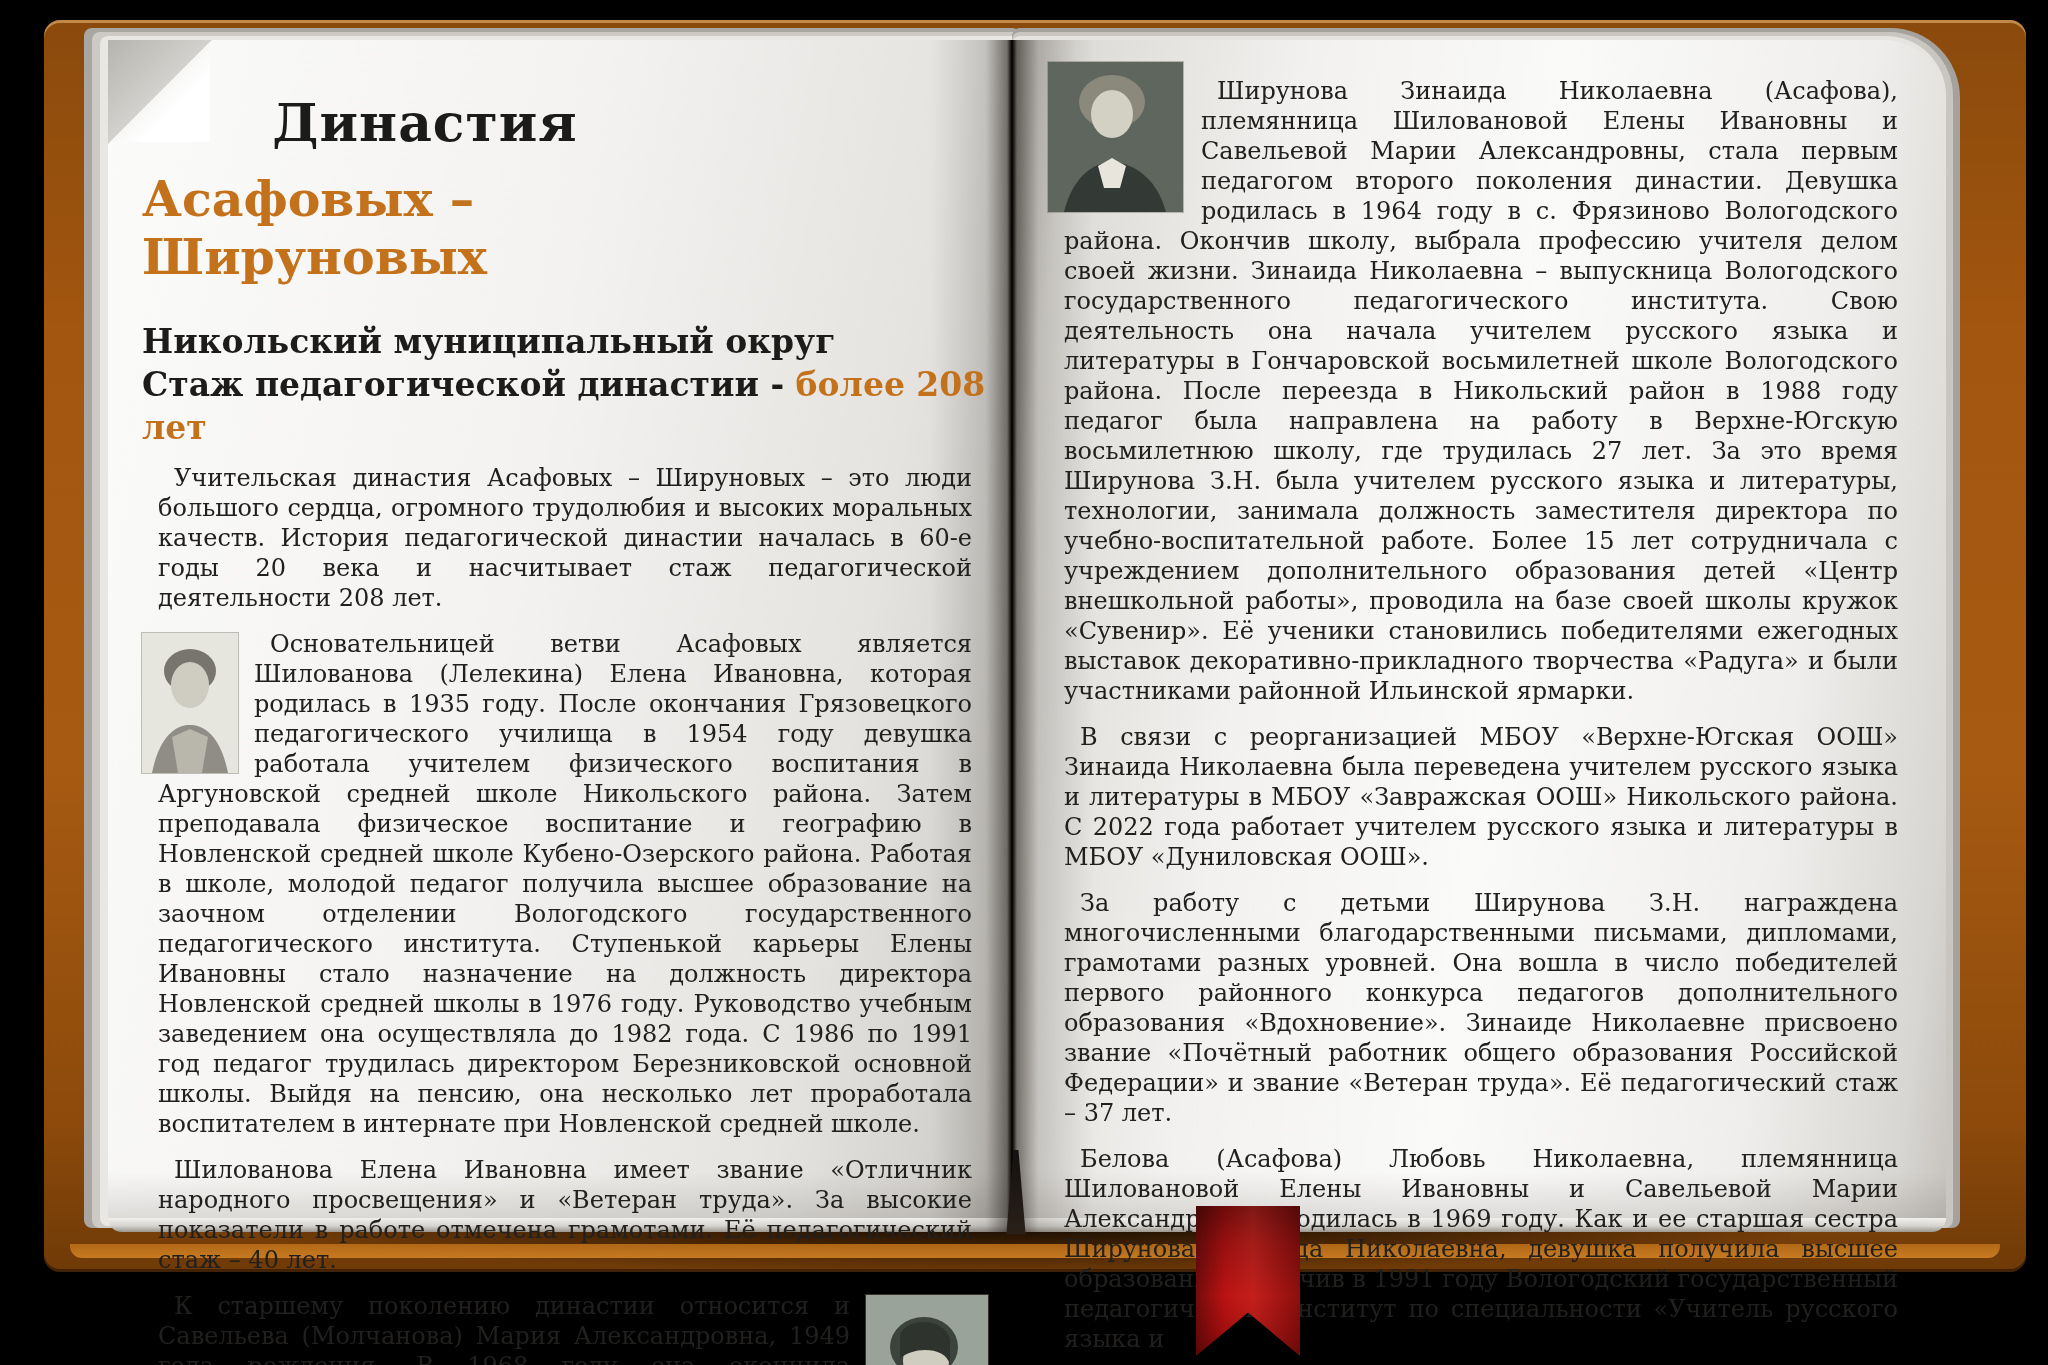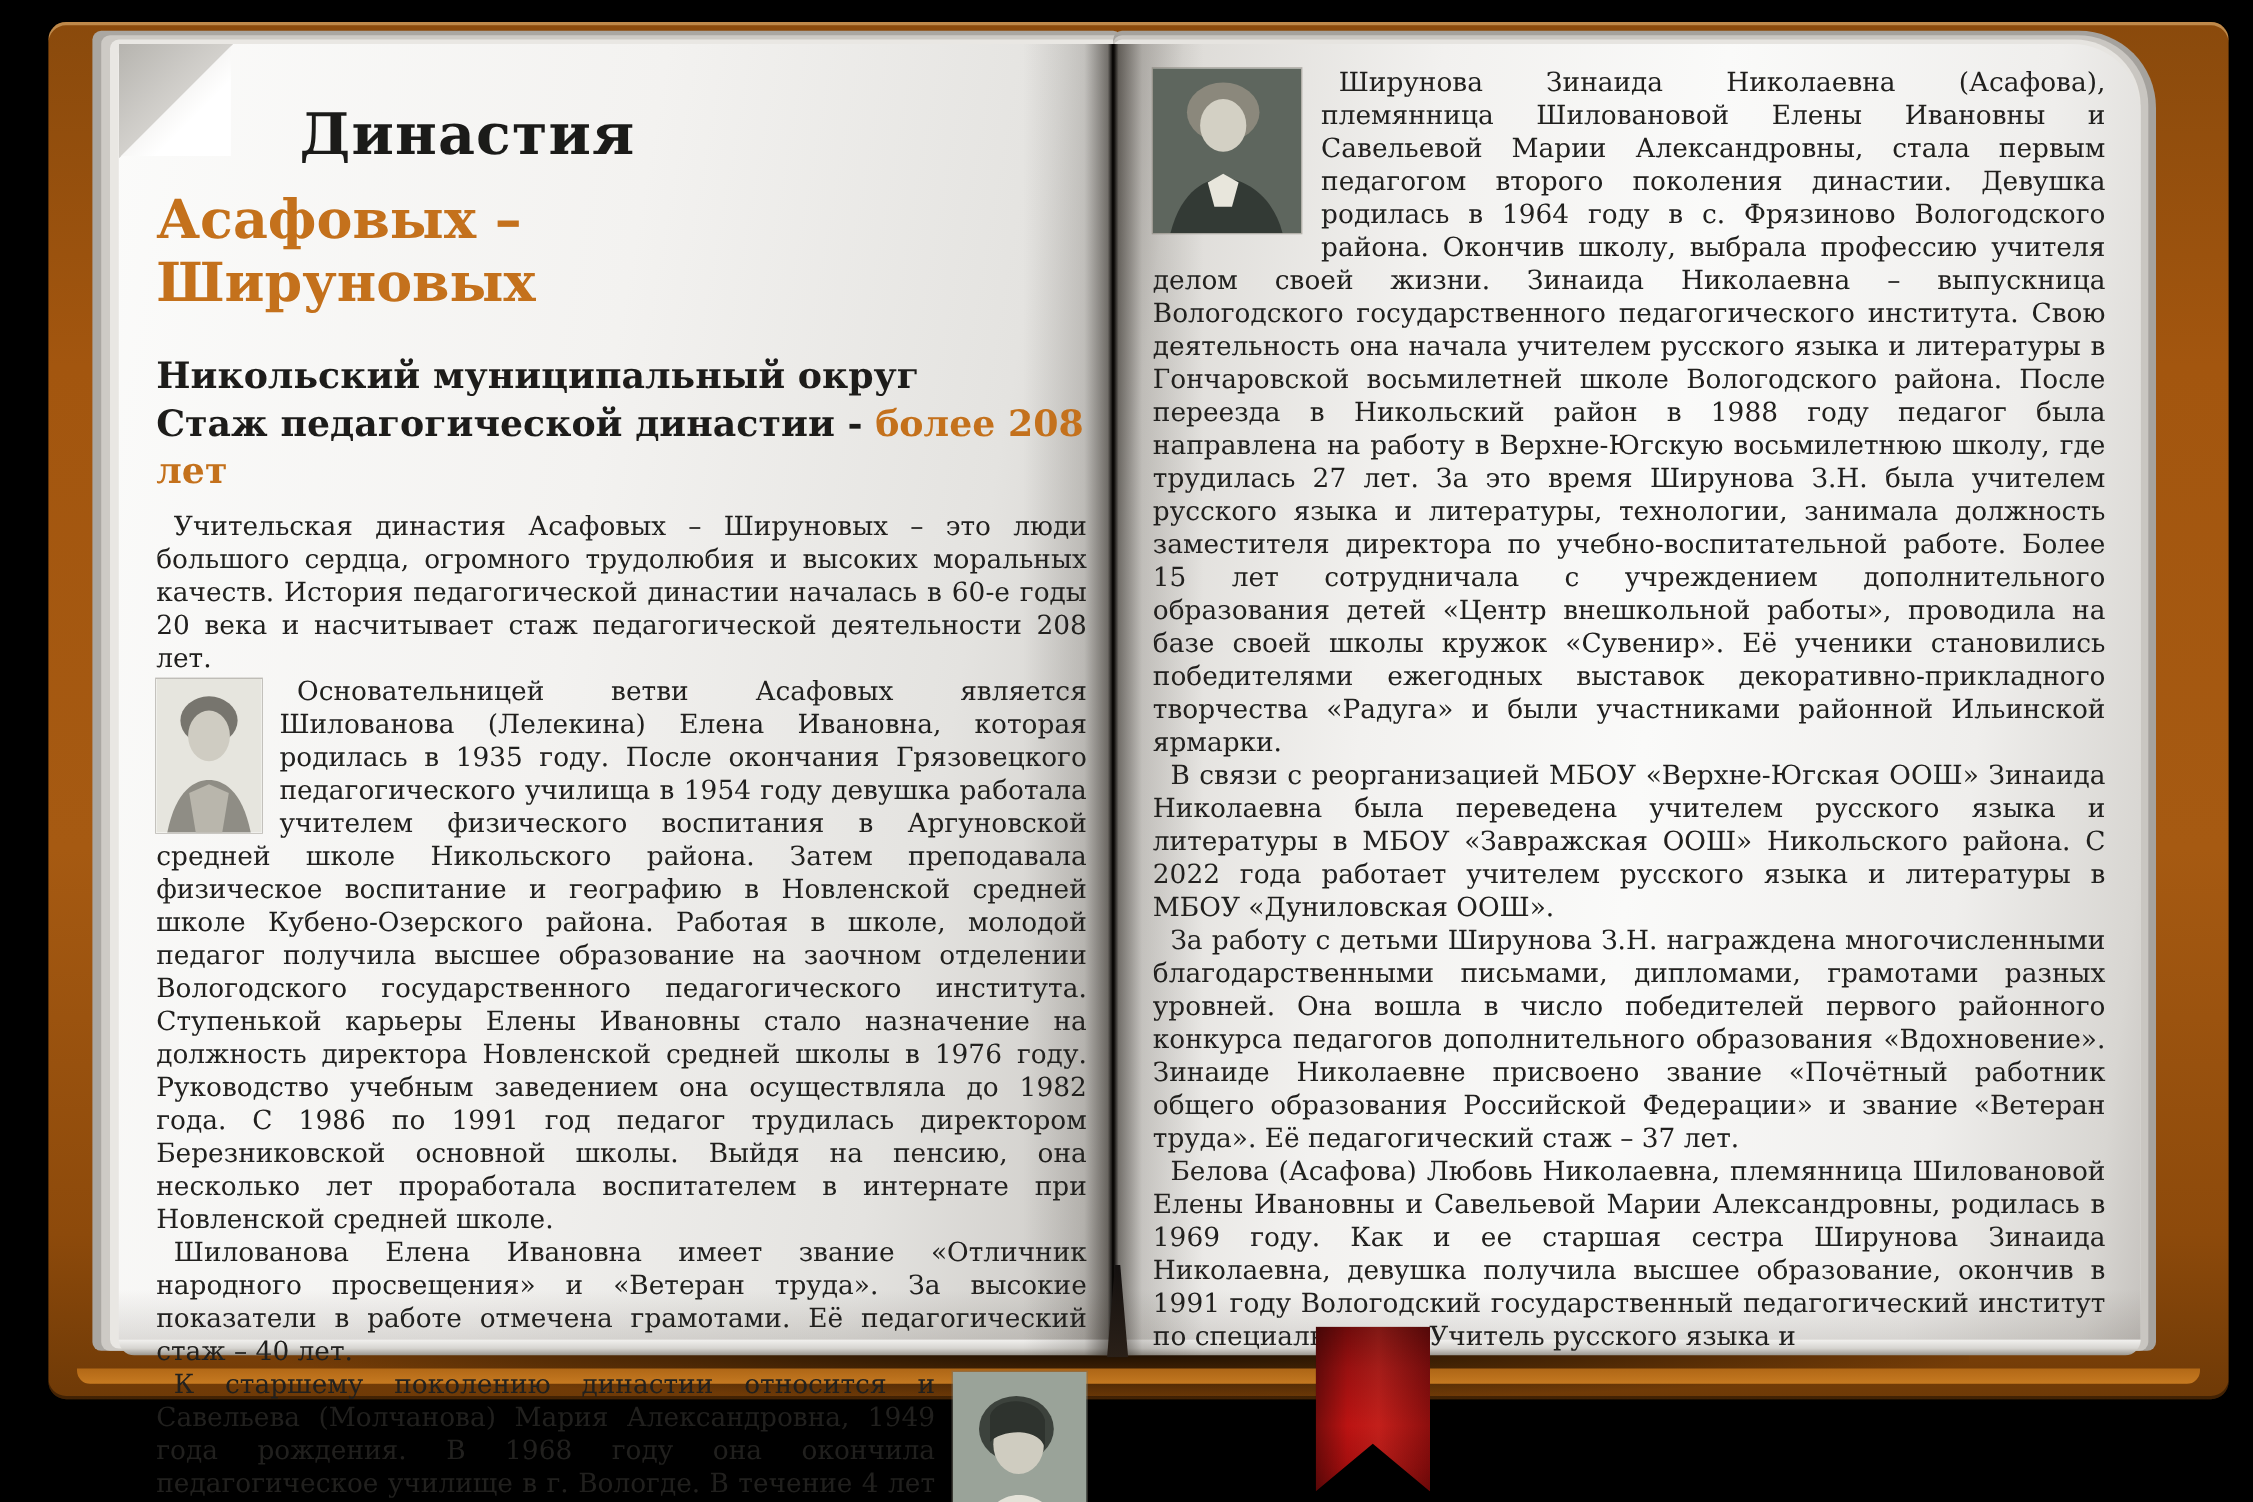--- a/index.html
+++ b/index.html
@@ -68,21 +68,21 @@
   .right-content{left:1048px;top:60px;width:866px;}
 
   .title{font-size:52px;line-height:66px;text-align:center;width:566px;margin:0;
     font-weight:600;color:#1b1b19;letter-spacing:1px;}
   .subtitle{font-size:49px;line-height:58px;text-align:left;width:566px;margin:14px 0 0 0;
     font-weight:600;color:#c4711c;}
   .headings{margin-top:34px;font-weight:bold;font-size:33px;line-height:43px;color:#1d1c1a;}
   .headings p{margin:0;}
   .accent{color:#c4711c;}
 
-  .body-par{font-size:24px;line-height:30px;text-align:justify;margin:0;text-indent:16px;
+  .body-par{font-size:24px;line-height:30px;text-align:justify;margin:16px;text-indent:16px;
     color:#21201e;}
   .left-content .body-par:first-of-type{margin-top:14px;}
 
   
   .photo{box-shadow:0 0 0 1px rgba(120,115,105,.45);overflow:hidden;}
   .photo svg{display:block;width:100%;height:100%;}
   .photo-founder{float:left;width:96px;height:140px;margin:4px 16px 4px 0;}
   .photo-savelyeva{float:right;width:122px;height:162px;margin:4px 0 4px 16px;}
   .photo-shirunova{float:left;width:135px;height:150px;margin:2px 18px 4px 0;}
 </style>

